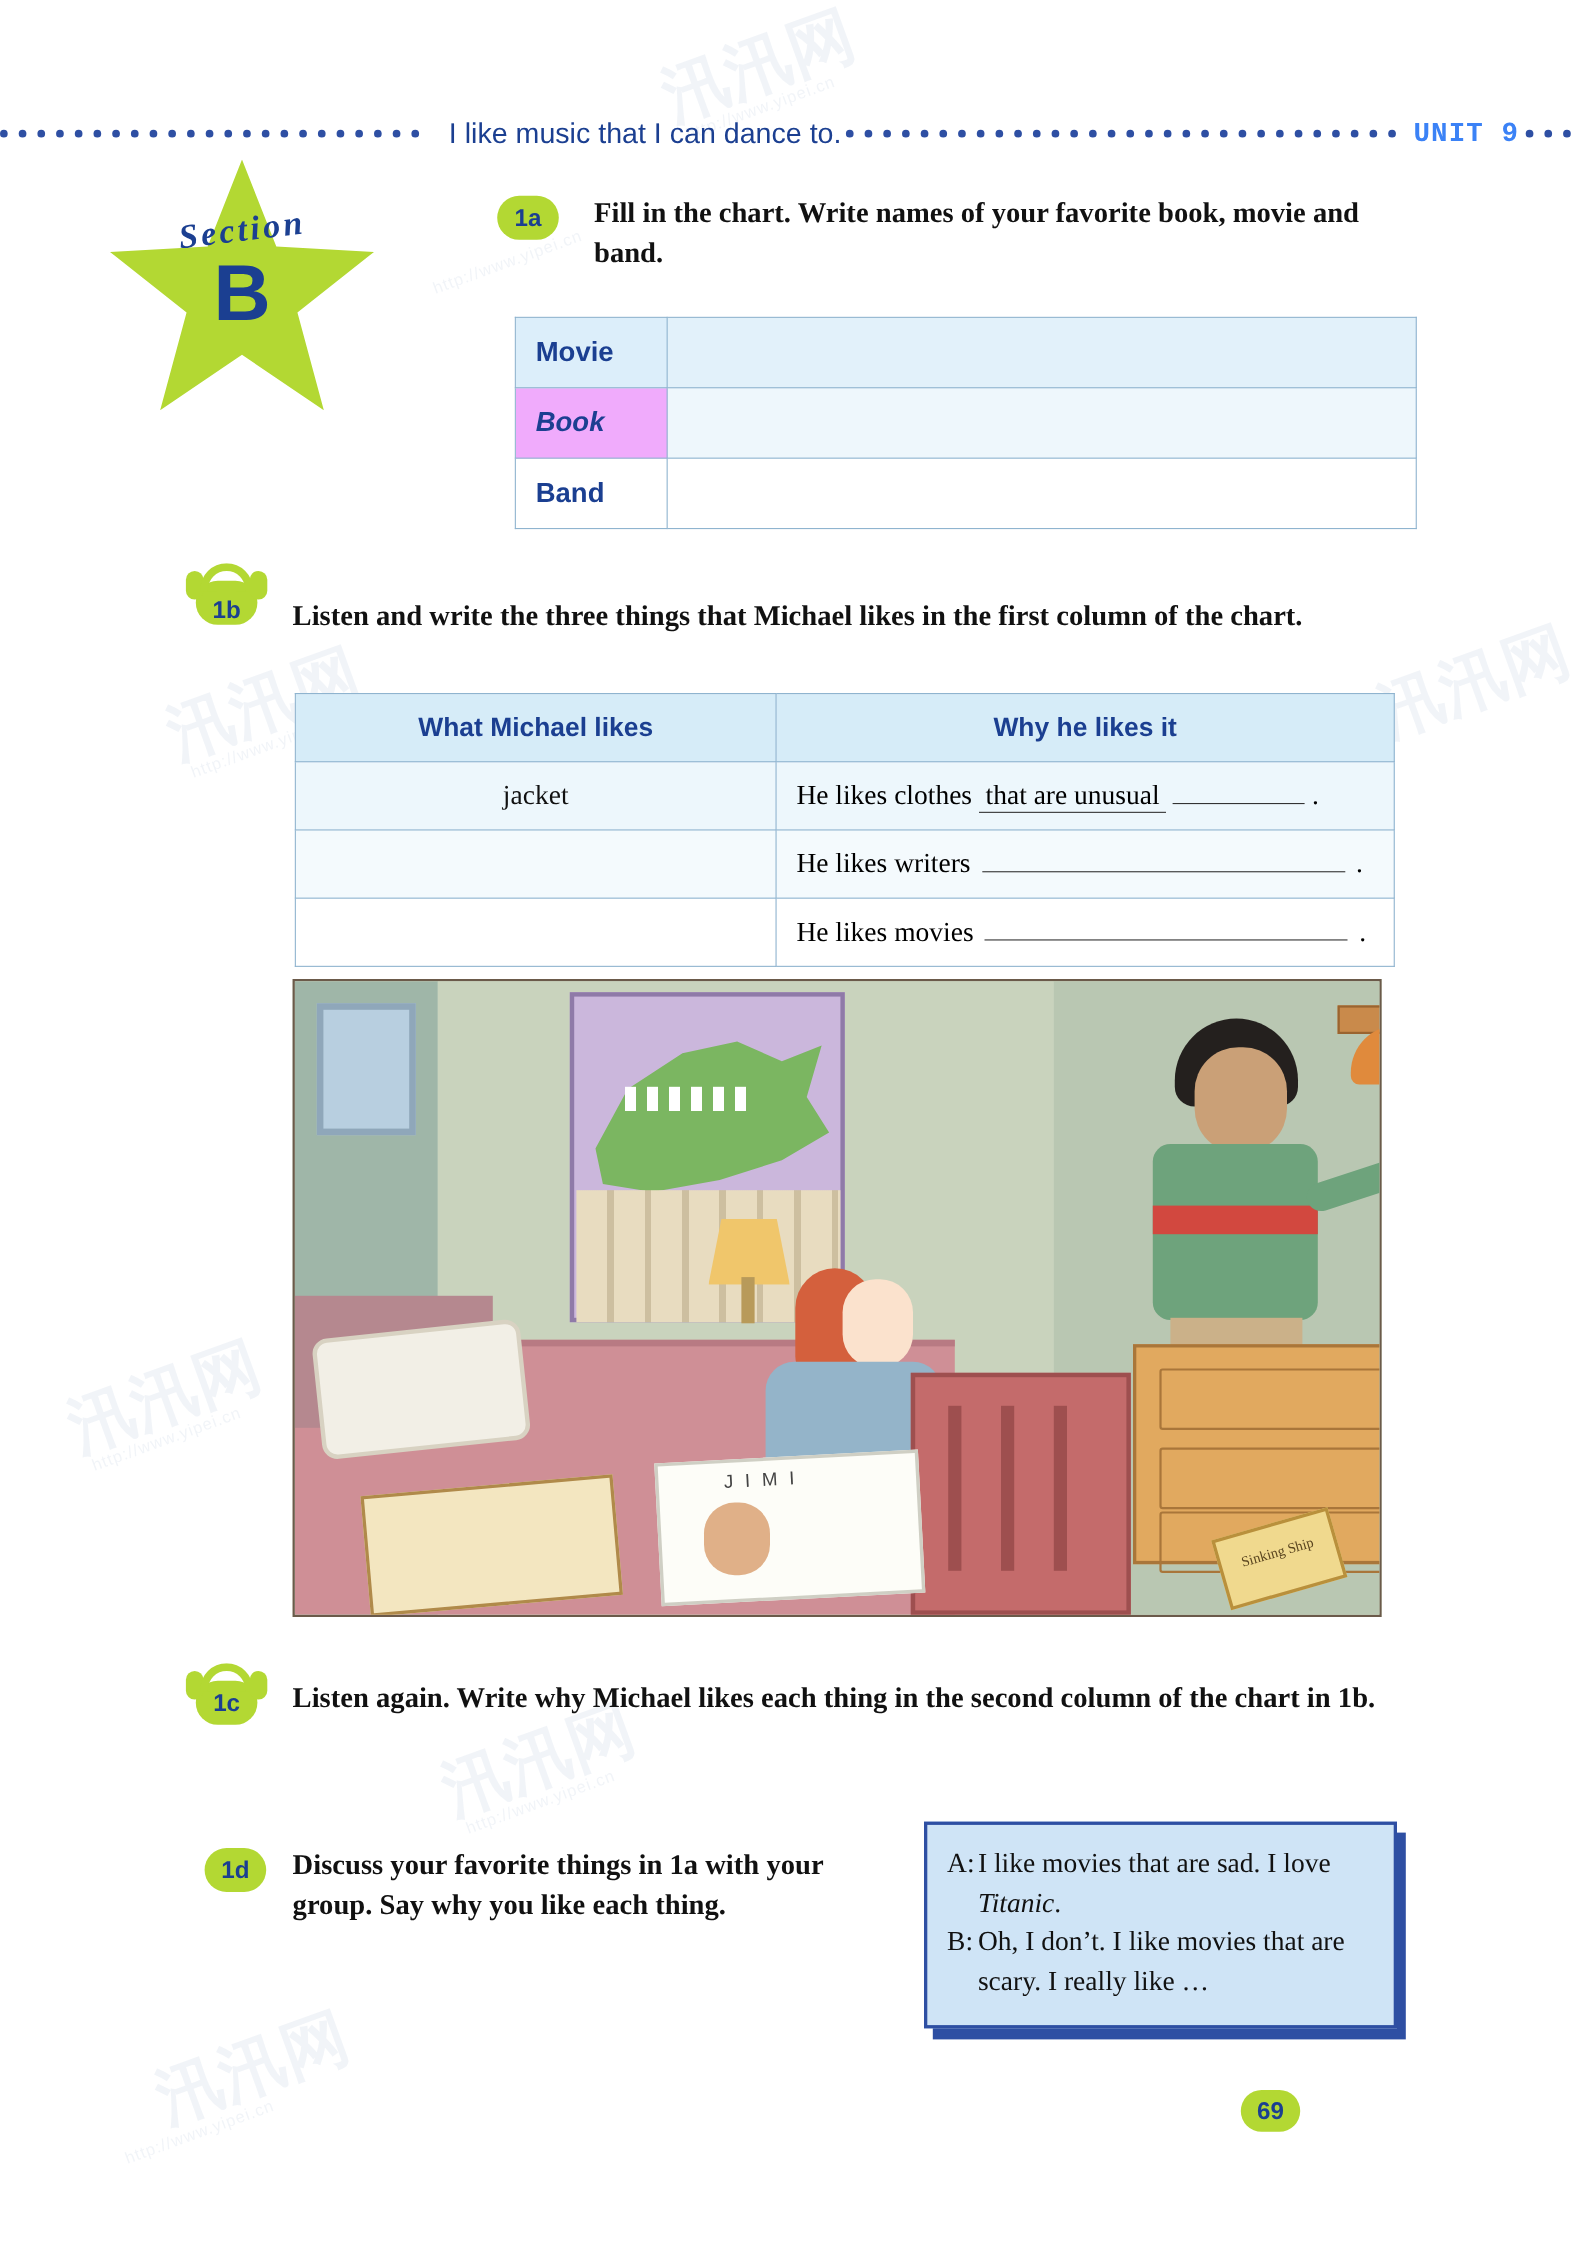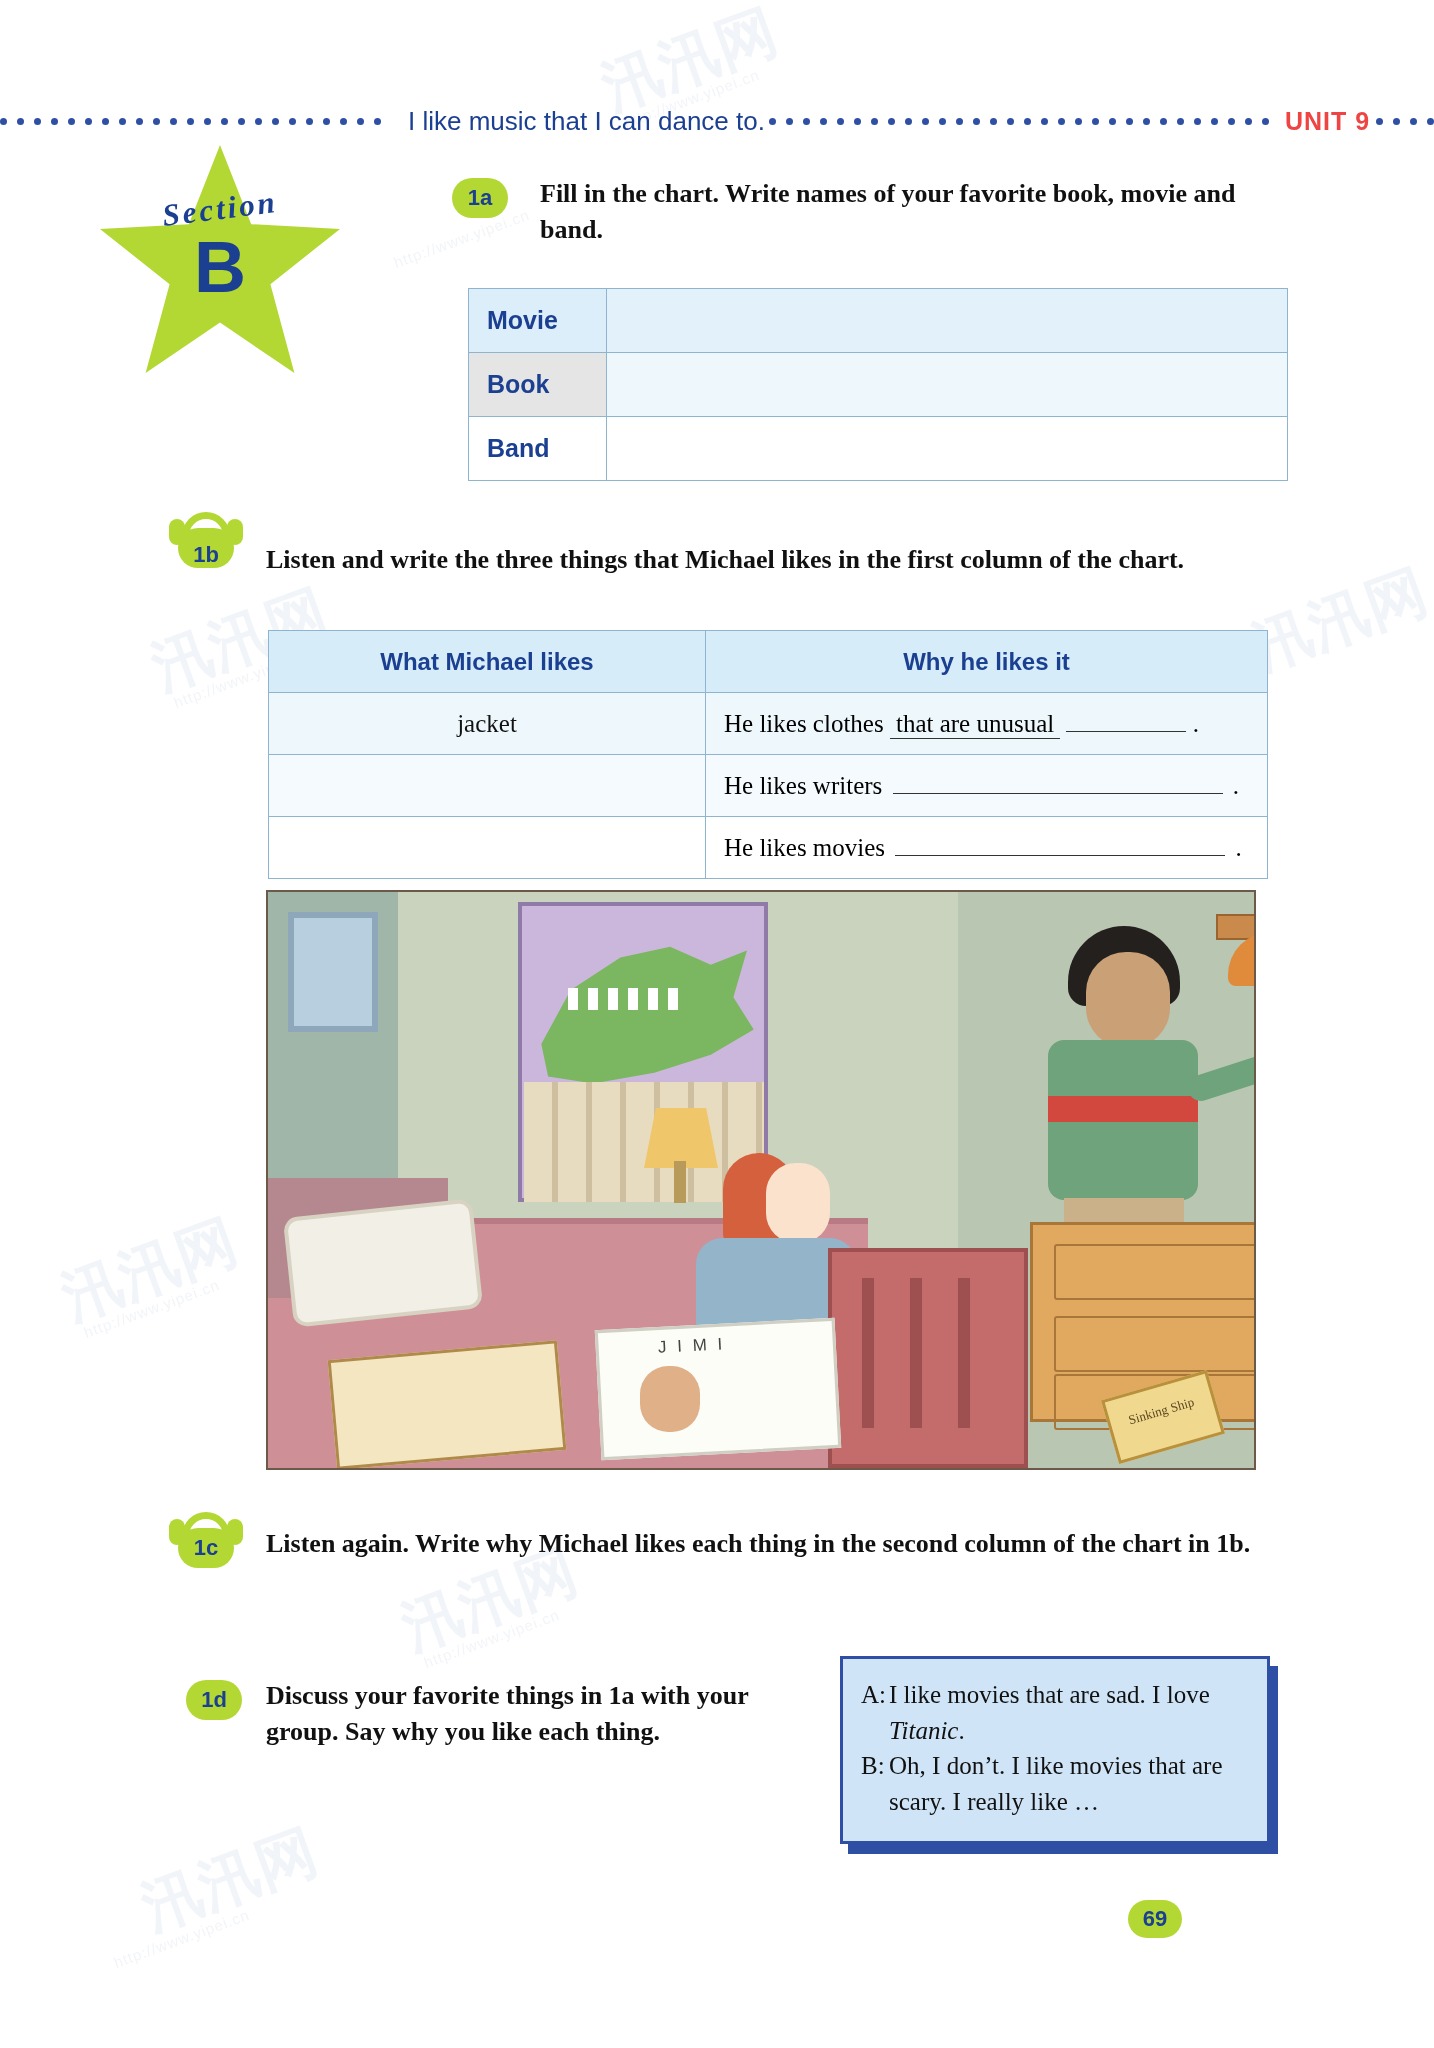--- a/index.html
+++ b/index.html
@@ -52,24 +52,24 @@
   }
   .header-title {
     font-family: "Liberation Sans", sans-serif;
     font-size: 26px;
     color: #1b3f91;
     white-space: nowrap;
     padding: 0 4px 0 4px;
     margin-left: 13px;
   }
   .header-unit {
-    font-family: Liberation Sans, sans-serif;
+    font-family: Liberation Mono, monospace;
     font-size: 25px;
     font-weight: bold;
-    color: #ef4444;
+    color: #3b82f6;
     letter-spacing: 1px;
     padding: 0 6px;
     white-space: nowrap;
   }
 
   
   .star-wrap {
     position: absolute;
     left: 100px;
     top: 145px;
@@ -171,21 +171,21 @@
   #table-1a td.lbl {
     width: 138px;
     color: #1b3f91;
     font-weight: bold;
     font-size: 25px;
     padding-left: 18px;
   }
   #table-1a tr:nth-child(1) td { background: #e2f1fa; }
   #table-1a tr:nth-child(1) td.lbl { background: #dceefa; }
   #table-1a tr:nth-child(2) td { background: #eef7fc; }
-  #table-1a tr:nth-child(2) td.lbl { background: #e5e5e5; }
+  #table-1a tr:nth-child(2) td.lbl { background: #f0abfc; font-style: italic; }
   #table-1a tr:nth-child(3) td { background: #ffffff; }
 
   
   #table-1b { left: 268px; top: 630px; width: 1000px; }
   #table-1b th {
     height: 62px;
     color: #1b3f91;
     font-weight: bold;
     font-size: 24px;
     background: #d6ecf8;

